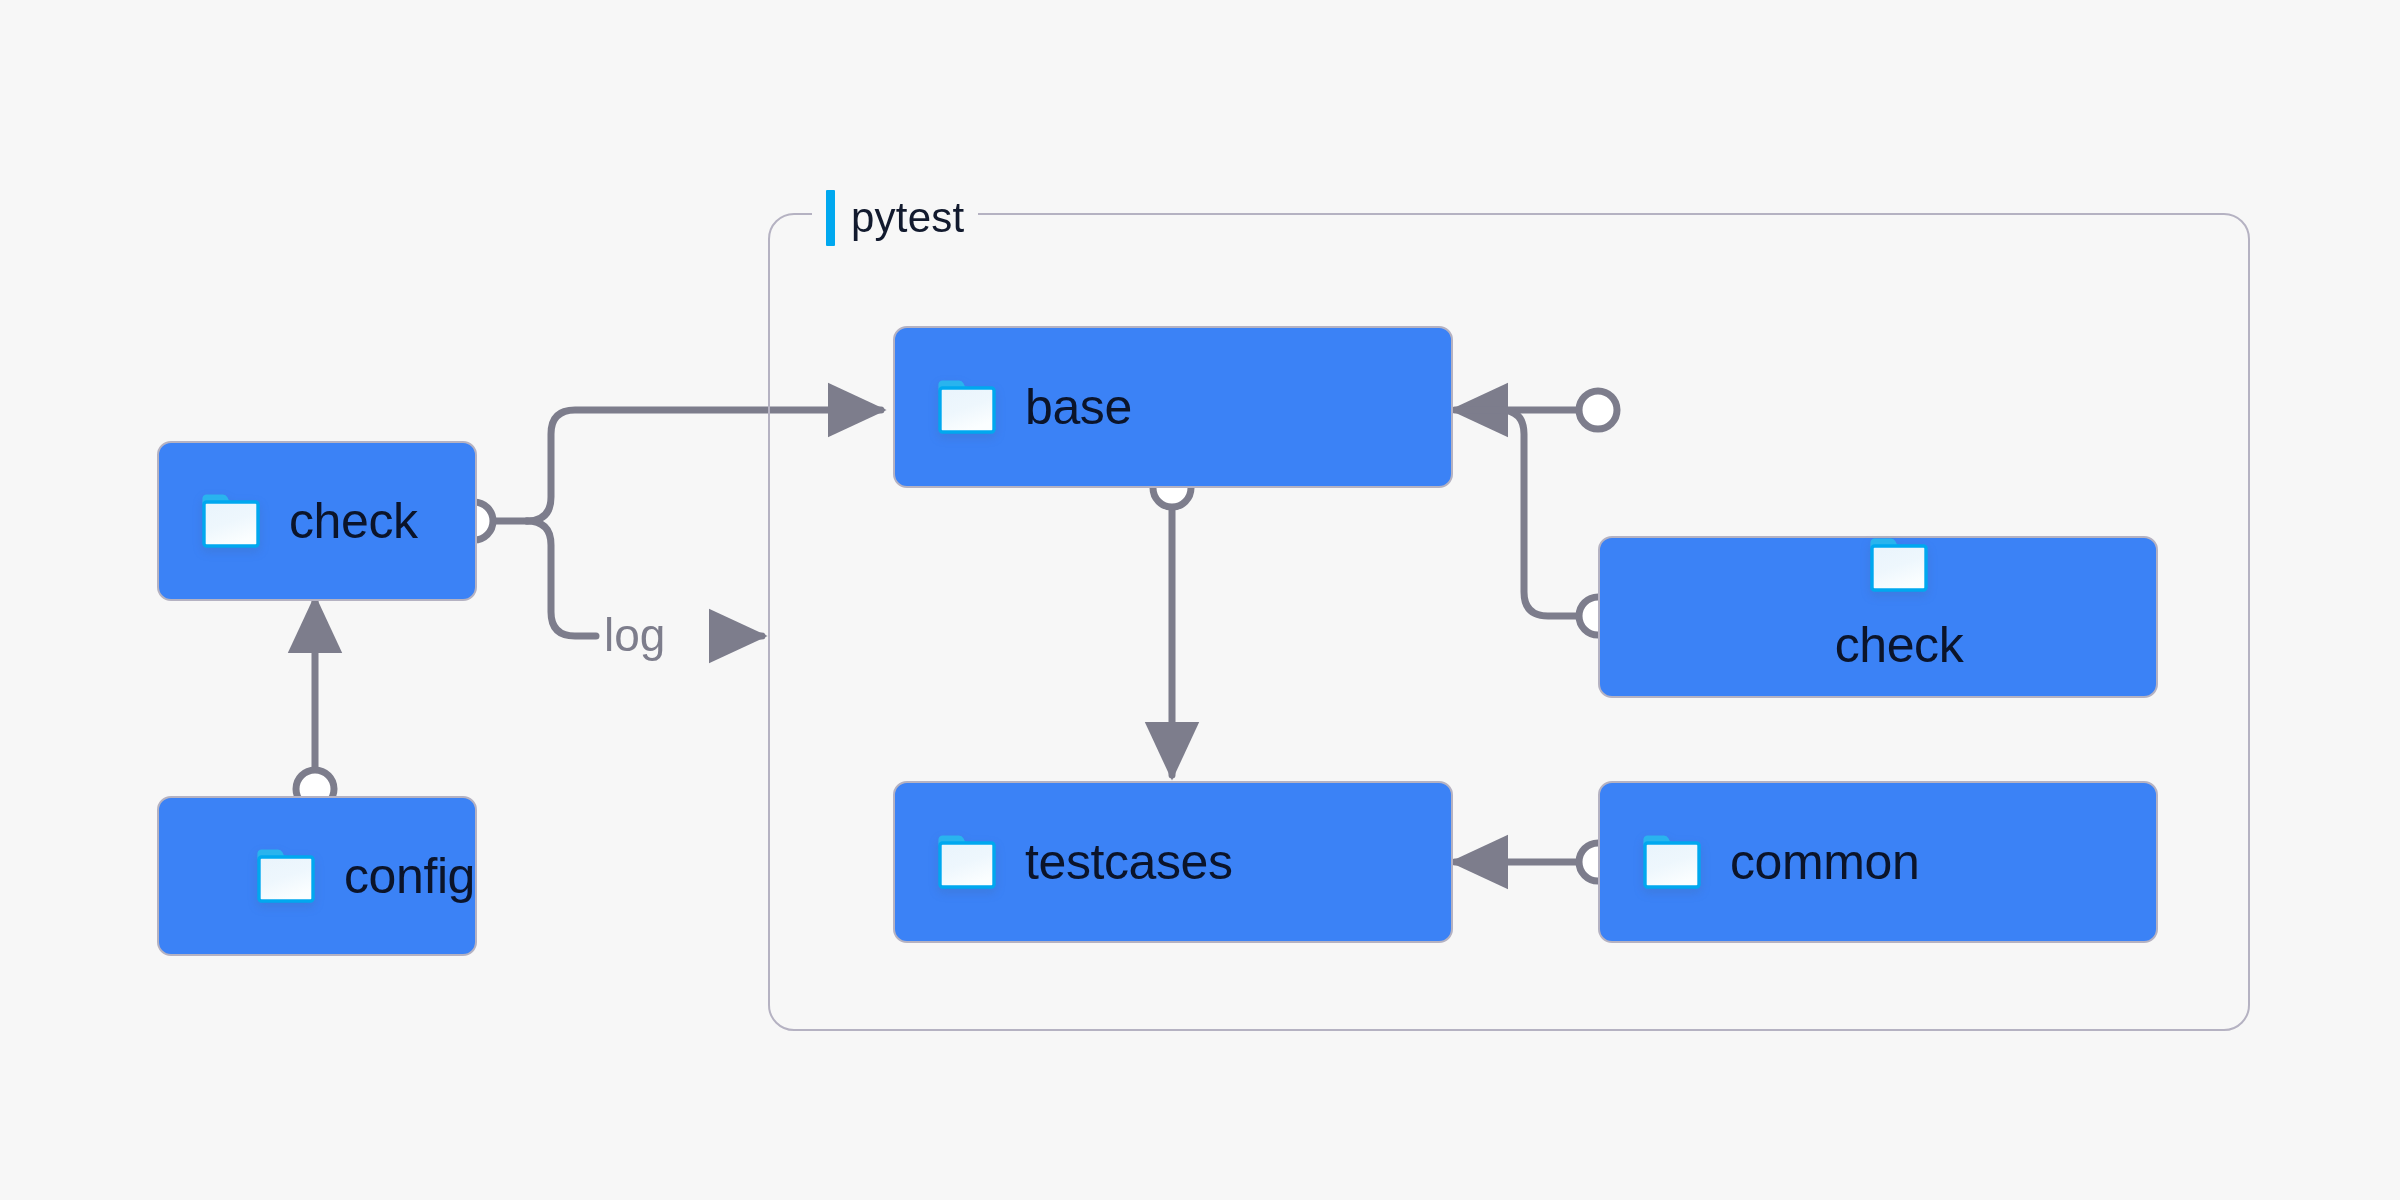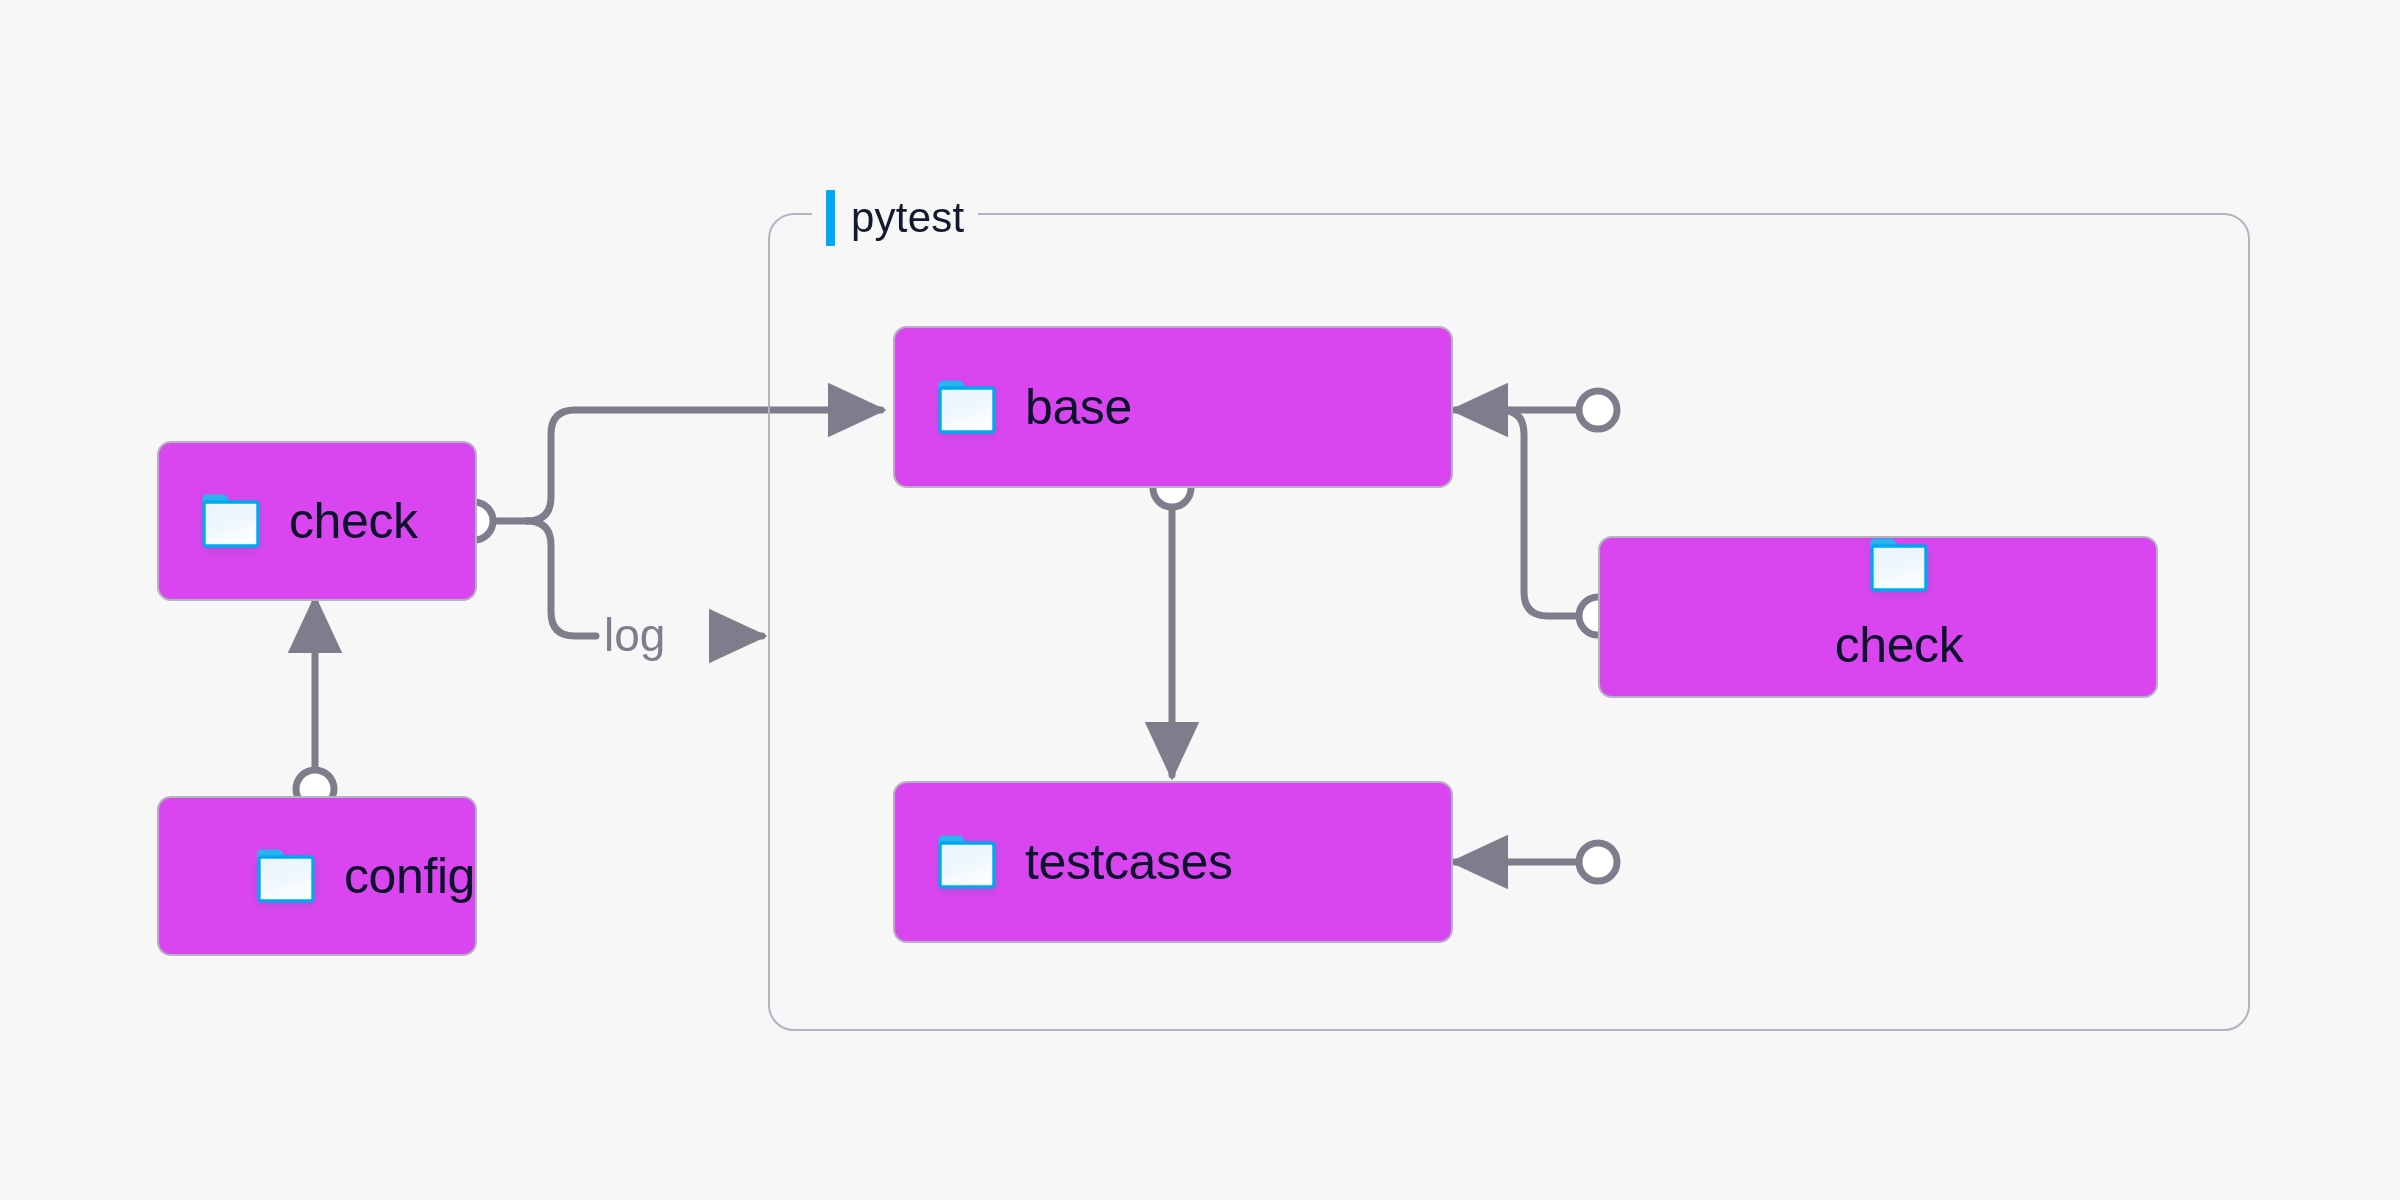--- a/index.html
+++ b/index.html
@@ -56,21 +56,21 @@
     font-size: 42px;
     color: #121a2e;
     letter-spacing: 0.2px;
     white-space: nowrap;
     line-height: 1;
   }
 
   
   .node {
     position: absolute;
-    background: #d946ef;
+    background: #3b82f6;
     border: 2px solid #b5b2c2;
     border-radius: 14px;
     box-sizing: border-box;
     display: flex;
     align-items: center;
     padding-left: 42px;
     gap: 28px;
   }
   .node .label {
     font-size: 50px;
@@ -193,16 +193,25 @@
   <div class="node" style="left:1598px; top:536px; width:560px; height:162px;flex-direction:column;">
     <span class="folder">
       <svg viewBox="0 0 60 54" width="60" height="54" xmlns="http://www.w3.org/2000/svg">
         <path d="M3,10 L3,5 Q3,2 6,2 L22,2 Q24,2 25,4 L27,8 L30,8" fill="#29b4ee" stroke="#29b4ee" stroke-width="3.2" stroke-linejoin="round"></path>
         <rect x="3" y="8" width="54" height="44" rx="2.5" fill="url(#folderBody)" stroke="#00a8ef" stroke-width="3.4"></rect>
       </svg>
     </span>
     <span class="label">check</span>
   </div>
 
+  <div class="node" style="left:1598px; top:781px; width:560px; height:162px;">
+    <span class="folder">
+      <svg viewBox="0 0 60 54" width="60" height="54" xmlns="http://www.w3.org/2000/svg">
+        <path d="M3,10 L3,5 Q3,2 6,2 L22,2 Q24,2 25,4 L27,8 L30,8" fill="#29b4ee" stroke="#29b4ee" stroke-width="3.2" stroke-linejoin="round"></path>
+        <rect x="3" y="8" width="54" height="44" rx="2.5" fill="url(#folderBody)" stroke="#00a8ef" stroke-width="3.4"></rect>
+      </svg>
+    </span>
+    <span class="label">common</span>
+  </div>
 
   <div class="edge-label" style="left:604px; top:612px;">log</div>
 
 </div>
 
 </body></html>

